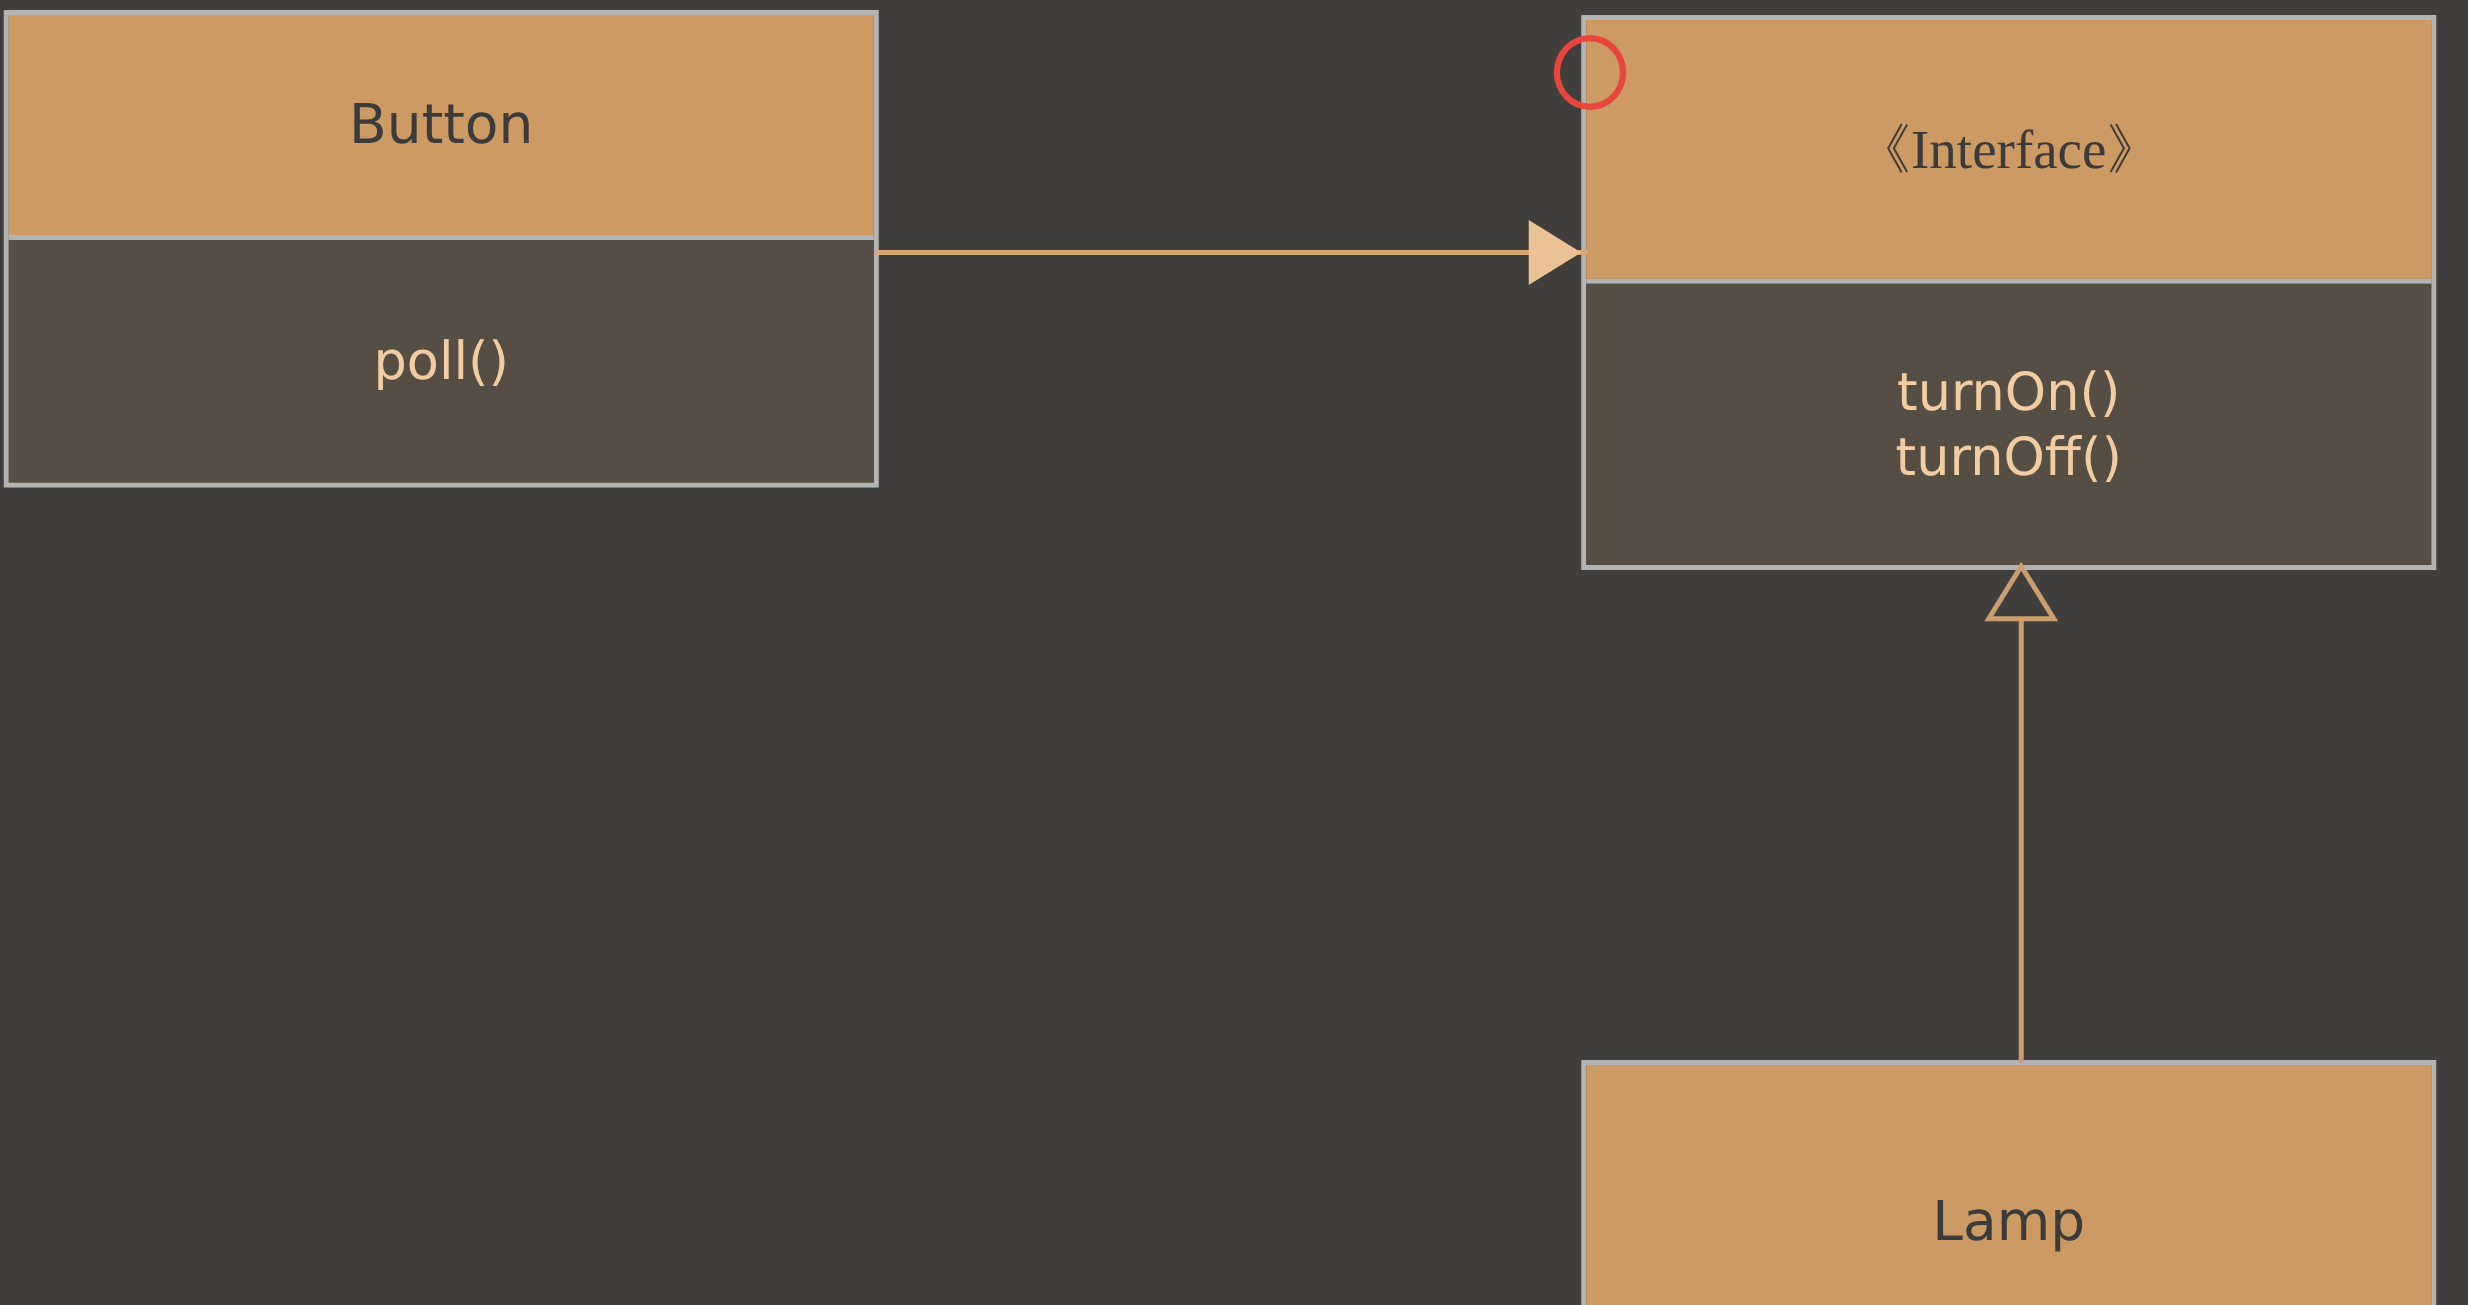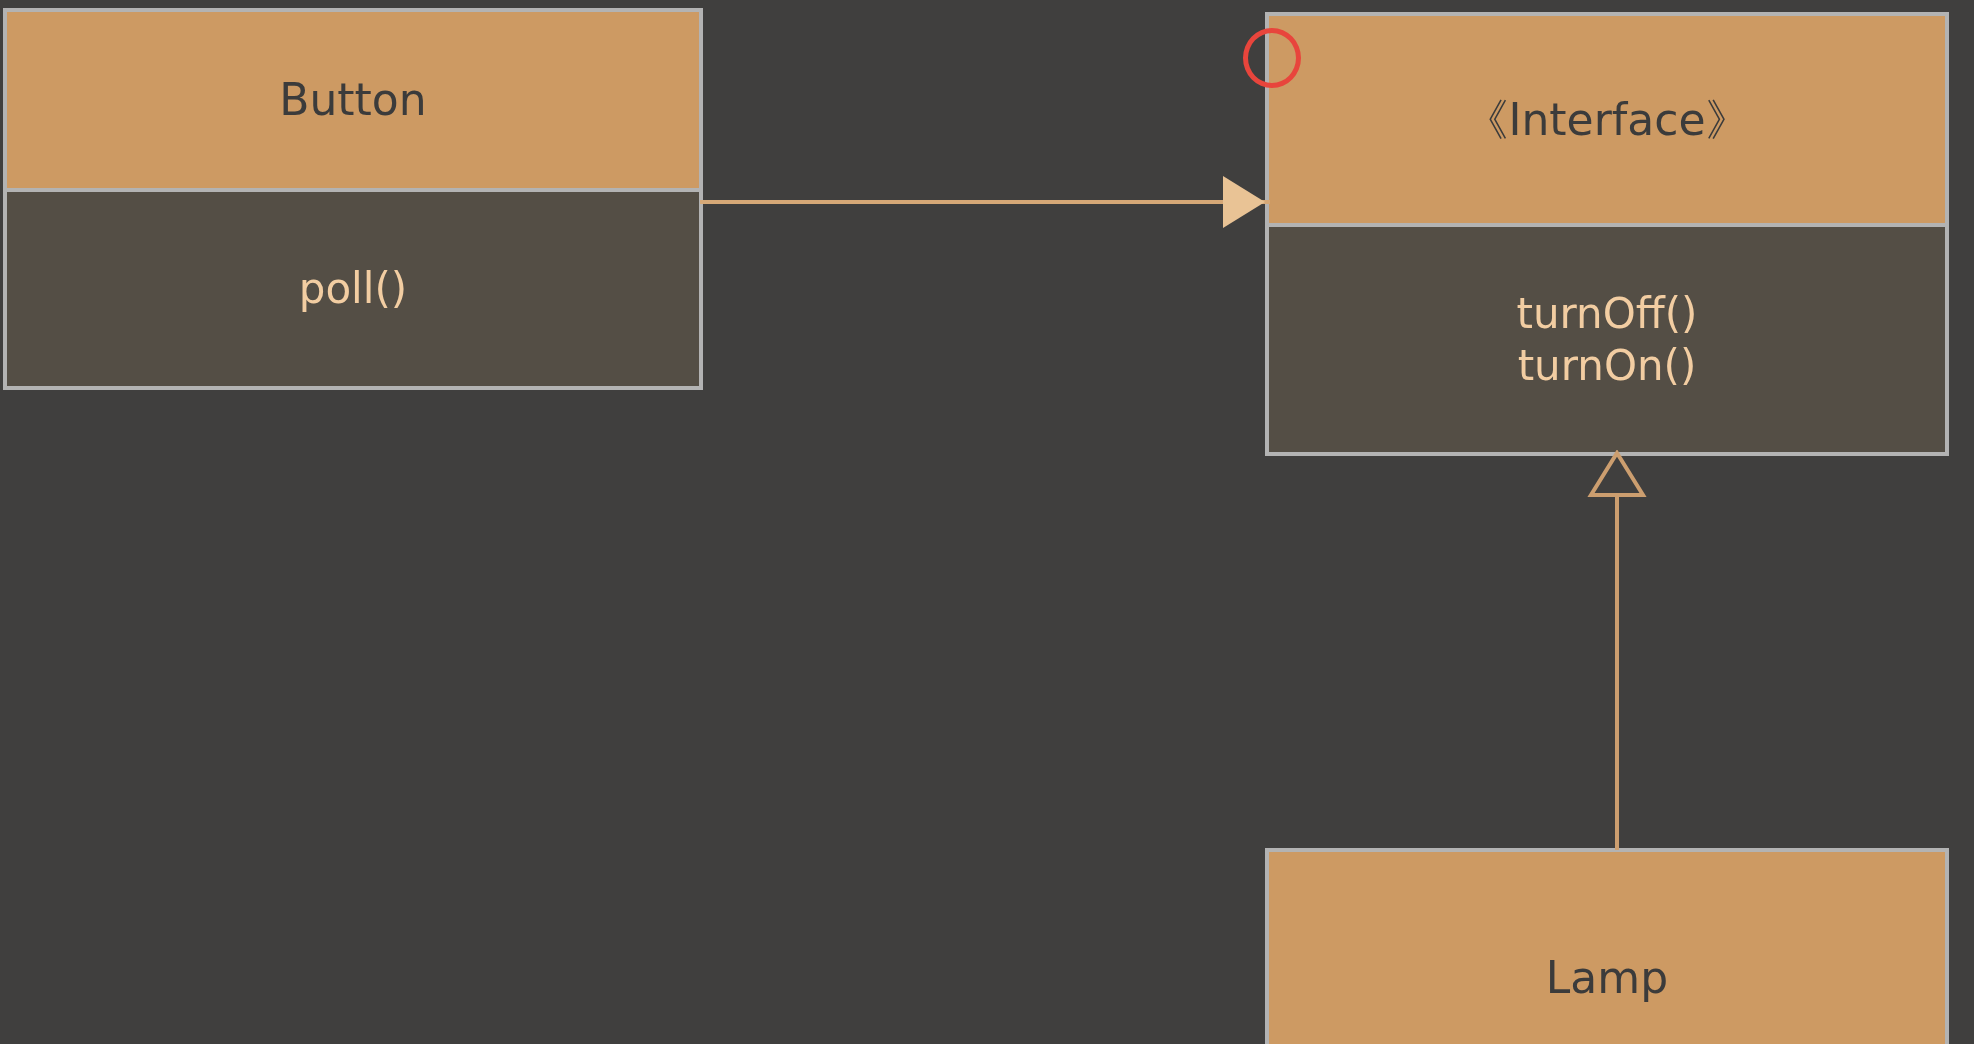--- a/index.html
+++ b/index.html
@@ -62,21 +62,21 @@
   
   #box-button {
     left: 3px;  top: 8px;  width: 700px;  height: 382px;
   }
   #box-button .uml-header { height: 178px; }
   #box-button .uml-body   { height: 196px; }
 
   #box-buttonserver {
     left: 1265px; top: 12px; width: 684px; height: 444px;
   }
-  #box-buttonserver .uml-header { height: 209px; }
+  #box-buttonserver .uml-header { height: 209px; font-family: Liberation Serif, serif; }
   #box-buttonserver .uml-body   { height: 227px; }
 
   #box-lamp {
     left: 1265px; top: 848px; width: 684px; height: 260px;
   }
   #box-lamp .uml-header { height: 252px; }
 
   
   .conn-line-h {
     position: absolute;
@@ -124,22 +124,22 @@
       <span class="member">poll()</span>
     </div>
   </div>
 
   <div class="uml-box" id="box-buttonserver">
     <div class="uml-header">
       <span class="stereotype">《Interface》</span>
     </div>
     <div class="uml-divider"></div>
     <div class="uml-body">
+      <span class="member">turnOn()</span>
       <span class="member">turnOff()</span>
-      <span class="member">turnOn()</span>
     </div>
   </div>
 
   <div class="uml-box" id="box-lamp">
     <div class="uml-header">
       <span class="classname">Lamp</span>
     </div>
   </div>
 
   <div class="conn-line-h" style="left:700px; top:200px; width:570px;"></div>

